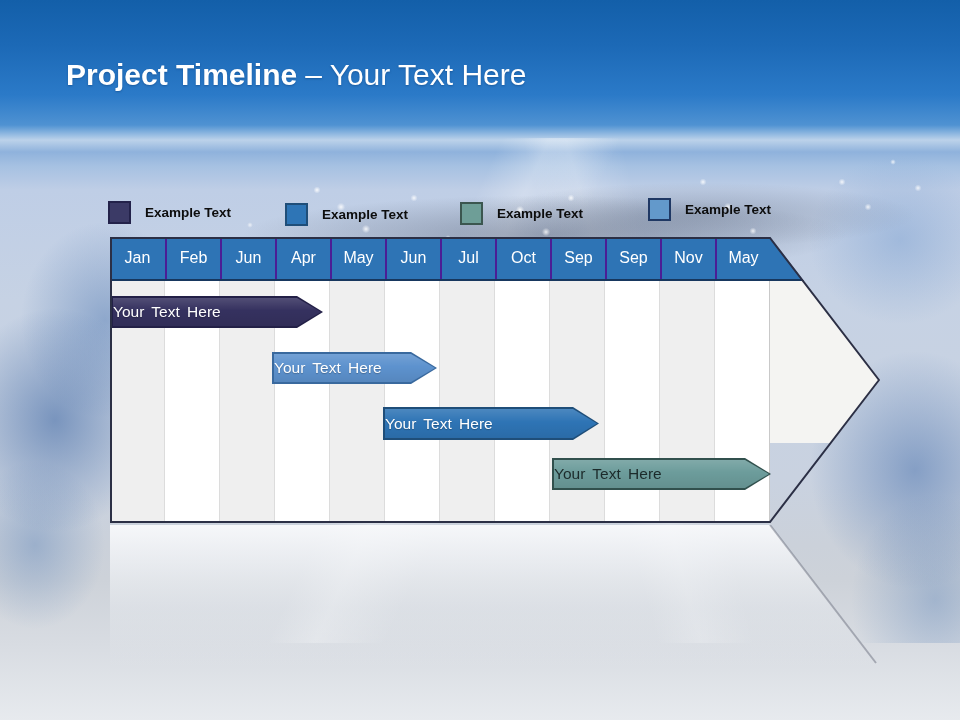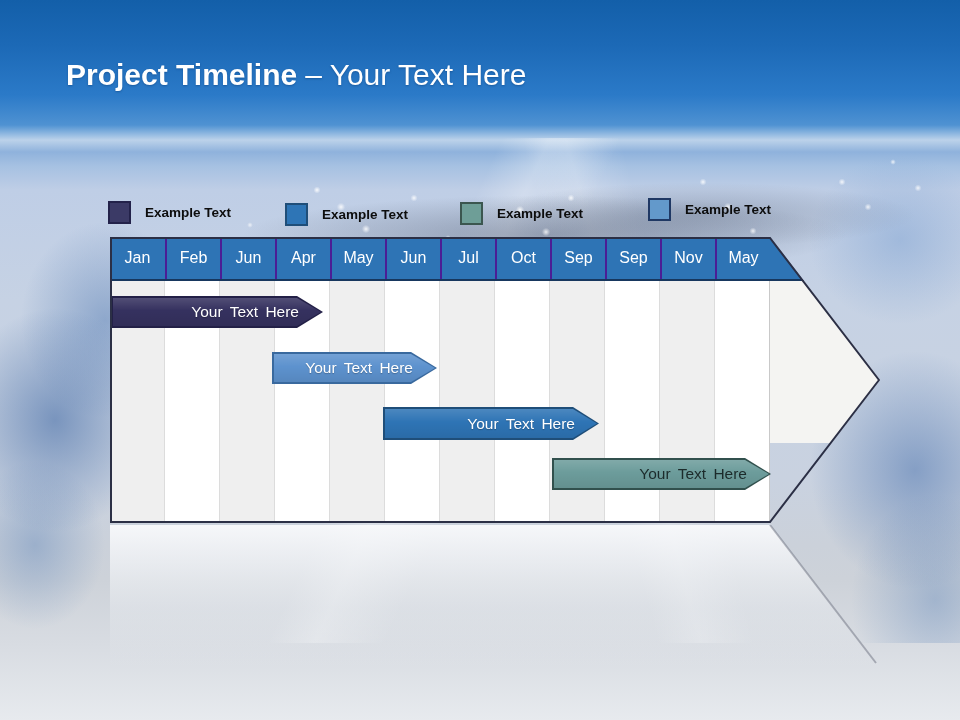--- a/index.html
+++ b/index.html
@@ -67,21 +67,21 @@
   .stripe.odd{background:#EFEFEF;}
   .stripe.even{background:#FFFFFF;}
   .edge-line{position:absolute;left:659px;top:44px;width:1px;height:242px;background:#C9C9C9;}
   .outline-svg{position:absolute;left:0;top:0;width:770px;height:286px;pointer-events:none;}
 
   
   .bar{position:absolute;filter:drop-shadow(0 3px 3px rgba(25,30,60,.35));
     clip-path:polygon(0 0,calc(100% - 26px) 0,100% 50%,calc(100% - 26px) 100%,0 100%);}
   .bar-fill{position:absolute;inset:2px;
     clip-path:polygon(0 0,calc(100% - 24px) 0,100% 50%,calc(100% - 24px) 100%,0 100%);
-    display:flex;align-items:center;justify-content:flex-end;}
+    display:flex;align-items:center;justify-content:flex-start;}
   .bar-fill::after{content:"";position:absolute;inset:0;
     background:linear-gradient(180deg,rgba(255,255,255,.14),rgba(255,255,255,0) 45%,rgba(0,0,0,.08));}
   .bar-label{position:relative;z-index:1;font-size:15.5px;word-spacing:3px;white-space:nowrap;
     padding-right:22px;text-shadow:0 1px 1px rgba(0,0,0,.25);}
 
   
   .reflection{position:absolute;left:110px;top:525px;width:770px;height:150px;pointer-events:none;
     clip-path:polygon(0 0,660px 0,770px 143px,756px 150px,0 150px);
     background:linear-gradient(180deg,rgba(248,249,251,.95),rgba(235,238,242,.4) 55%,rgba(235,238,242,0) 95%);}
   .reflection-line{position:absolute;left:110px;top:525px;width:770px;height:150px;pointer-events:none;}

